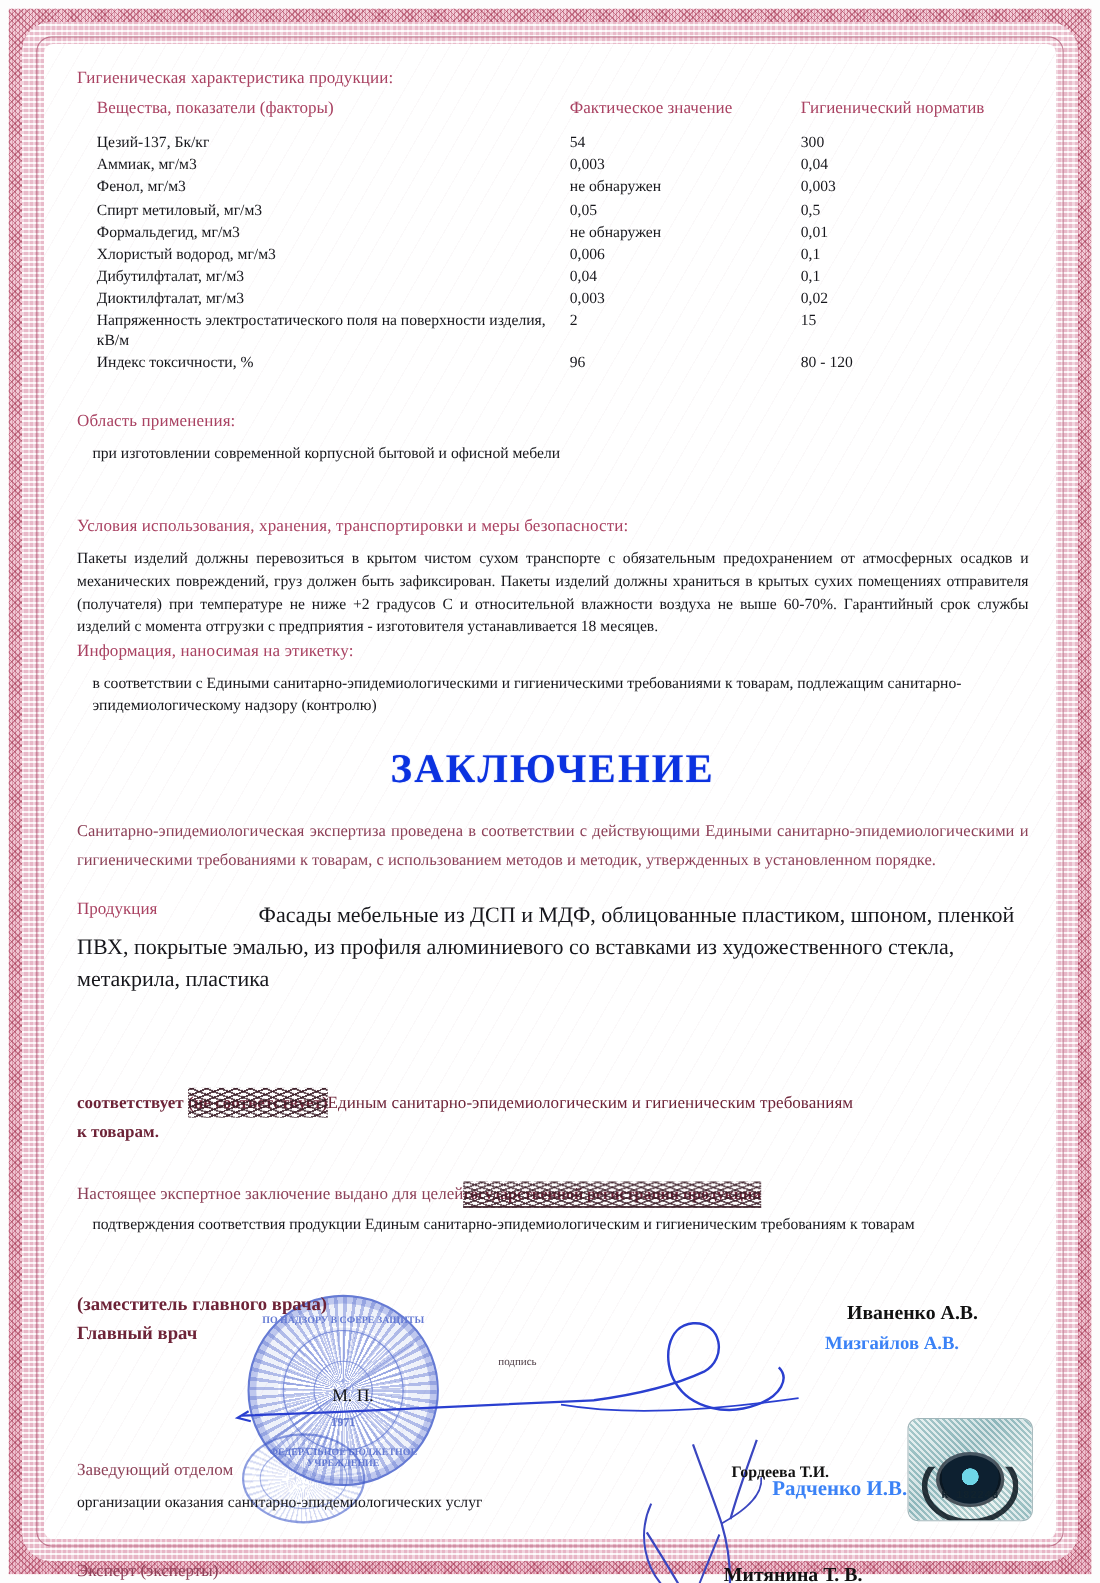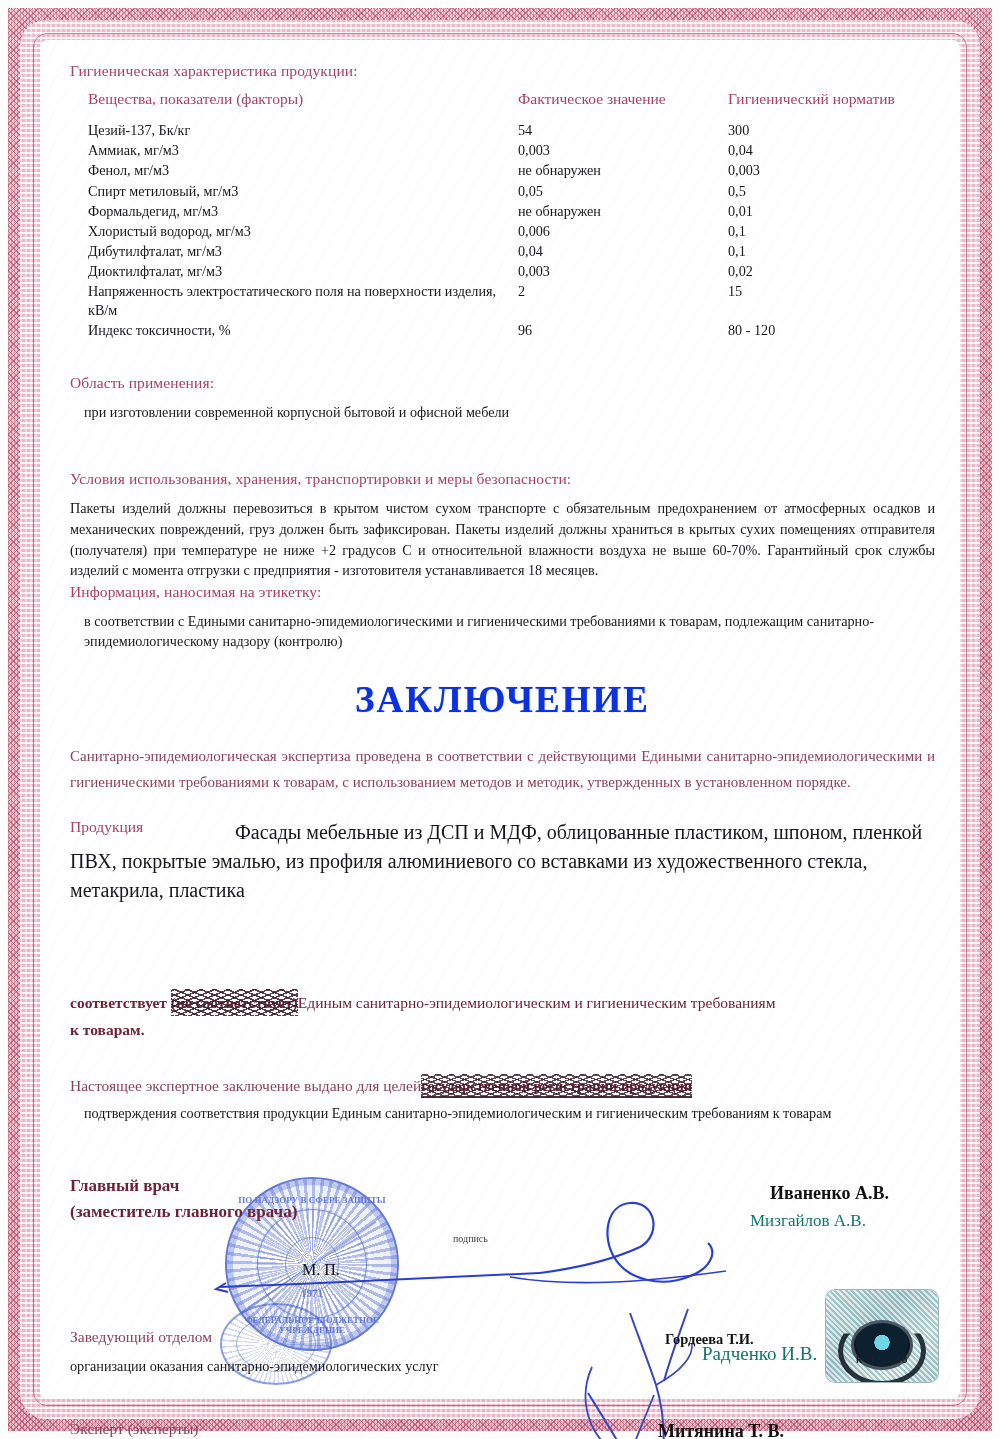--- a/index.html
+++ b/index.html
@@ -185,21 +185,21 @@
   .podpis{
     position:absolute;left:383px;top:60px;
     font-size:10px;color:#4a3a42;z-index:4;
   }
   .name-black{
     position:absolute;
     font-size:18px;color:#111;font-weight:bold;z-index:4;
   }
   .name-blue{
     position:absolute;
-    color:#0f766e;font-weight:normal;z-index:5;
+    color:#3b82f6;font-weight:bold;z-index:5;
   }
 
   
   .stamp{
     position:absolute;left:155px;top:4px;
     width:170px;height:170px;border-radius:50%;
     z-index:2;opacity:.78;
     border:2px solid #3a56c8;
     box-shadow:0 0 0 4px rgba(58,86,200,.0), inset 0 0 0 6px rgba(58,86,200,.35), inset 0 0 0 8px rgba(255,255,255,0), inset 0 0 0 26px rgba(58,86,200,.10);
     background:
@@ -391,22 +391,22 @@
       <svg class="sig-svg" style="left:140px;top:18px;" width="520" height="130" viewBox="0 0 520 130">
         <path d="M10,96 C120,92 240,86 330,82" stroke="#2a3fd0" stroke-width="2" fill="none"></path>
         <path d="M16,92 L6,98 L18,101" stroke="#2a3fd0" stroke-width="2" fill="none"></path>
         <path d="M330,82 C360,78 400,70 430,56 C452,44 446,10 420,12 C396,14 392,46 404,66 C418,90 452,96 478,86 C500,78 508,62 498,52" stroke="#2a3fd0" stroke-width="2.2" fill="none"></path>
         <path d="M300,86 C360,96 430,92 516,80" stroke="#2a3fd0" stroke-width="1.6" fill="none"></path>
       </svg>
 
       <div class="podpis">подпись</div>
 
       <div class="sig-title">
+        <div>(заместитель главного врача)</div>
         <div>Главный врач</div>
-        <div>(заместитель главного врача)</div>
       </div>
       <div class="mp">М. П.</div>
 
       <div class="name-black" style="left:700px;top:10px;">Иваненко А.В.</div>
       <div class="name-blue" style="left:680px;top:38px;font-size:17px;">Мизгайлов А.В.</div>
 
       <div class="sig-title2" style="position:absolute;left:0;top:152px;">
         <div class="stamp2">
             <div class="ring"></div>
           </div>

